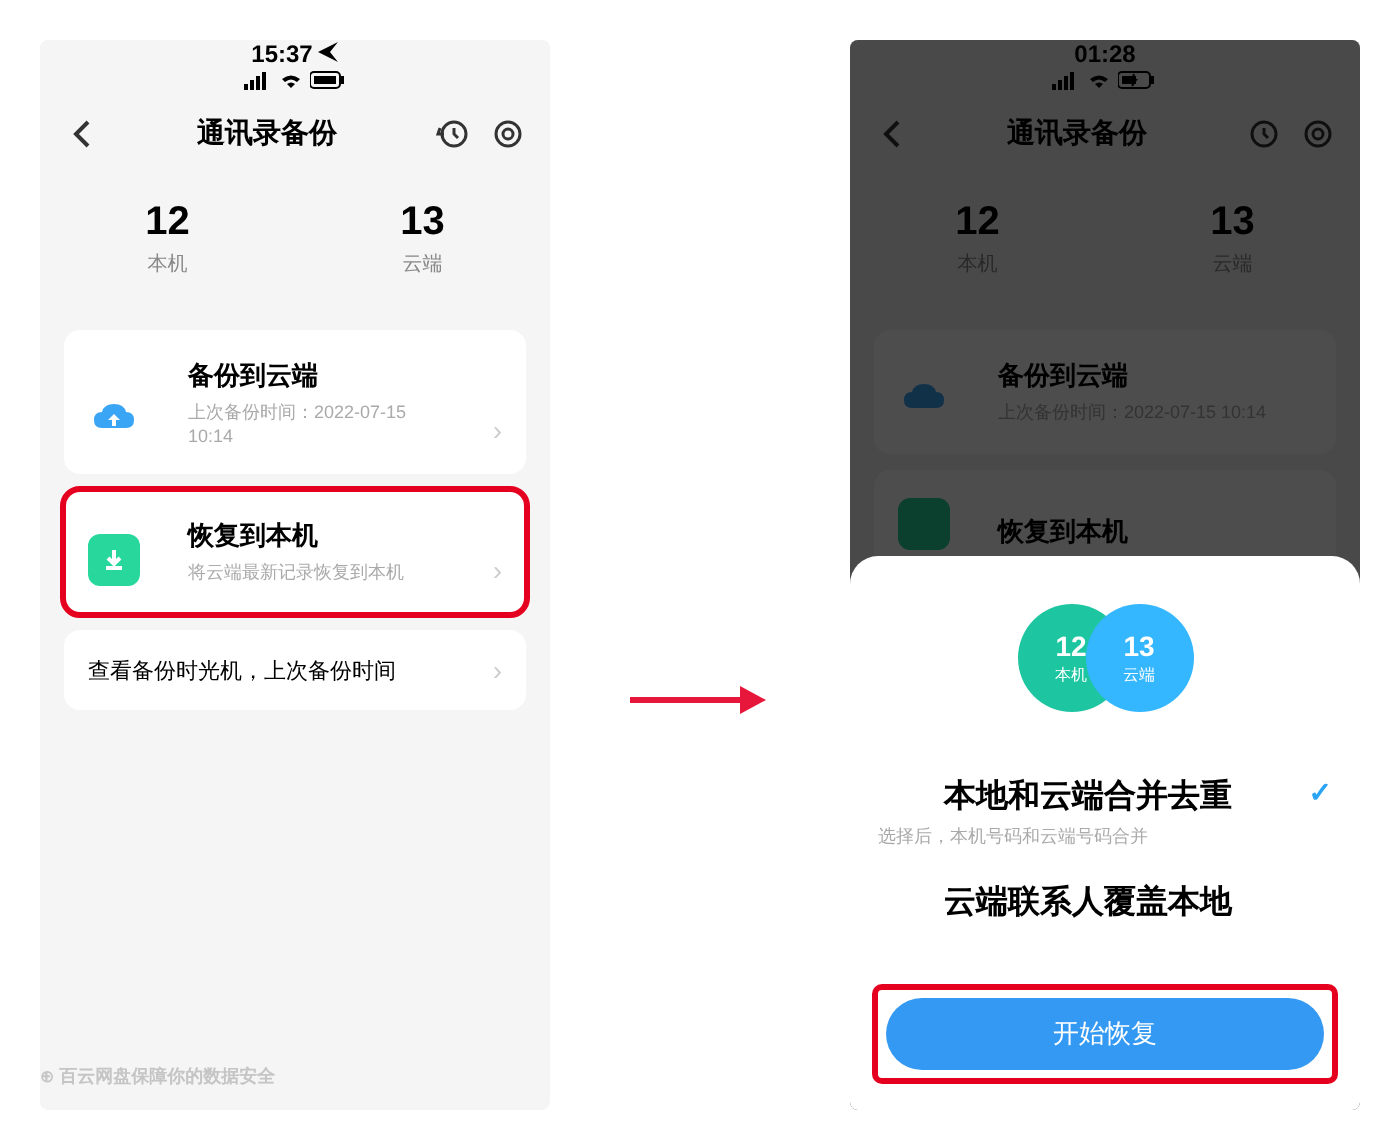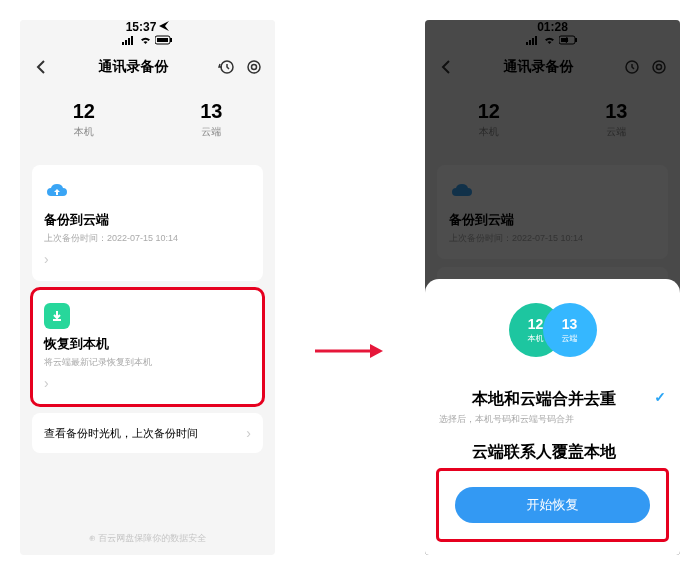--- a/index.html
+++ b/index.html
@@ -71,25 +71,24 @@
       text-align: center;
     }
     .stat-num { font-size: 20px; font-weight: 600; }
     .stat-label { font-size: 10px; color: #888; margin-top: 2px; }
     .card {
       background: #fff;
       margin: 8px 12px;
       border-radius: 8px;
       padding: 14px 12px;
       display: flex;
-      align-items: flex-start;
-      gap: 6px;
-      position: relative;
-      z-index: 2;
-      flex-direction: column;
+      align-items: flex-end;
+      gap: 24px;
+      position: relative;
+      z-index: 2;
     }
     .card-icon {
       width: 26px; height: 26px;
       display: flex; align-items: center; justify-content: center;
       border-radius: 6px;
       flex-shrink: 0;
     }
     .card-text { flex: 1; }
     .card-title { font-size: 13px; font-weight: 600; }
     .card-sub { font-size: 9px; color: #aaa; margin-top: 3px; }
@@ -107,24 +106,24 @@
       align-items: center;
       justify-content: space-between;
       position: relative;
       z-index: 2;
     }
     .small-card-text { font-size: 11px; }
     .footer-note {
       position: absolute;
       bottom: 10px;
       left: 0; right: 0;
-      text-align: center;
       font-size: 9px;
       color: #c5c5c5;
       z-index: 2;
+      font-weight: bold;
     }
     
     .sheet {
       position: absolute;
       left: 0; right: 0; bottom: 0;
       background: #fff;
       border-radius: 14px 14px 0 0;
       padding: 14px 14px 16px;
       z-index: 10;
     }
@@ -169,23 +168,23 @@
     .option-title { font-size: 16px; font-weight: 700; margin-left: 33px; }
     .option-sub { font-size: 9px; color: #aaa; margin-top: 3px; }
     .option-check {
       position: absolute;
       right: 0; top: 8px;
       color: #2aa5f5;
       font-size: 14px;
       font-weight: bold;
     }
     .start-btn-wrap {
-      margin-top: 0;
+      margin-top: 25px;
       outline: 3px solid #e6001f;
-      padding: 16px;
+      padding: 4px;
       border-radius: 2px;
     }
     .start-btn {
       width: 100%;
       height: 36px;
       background: #3399f3;
       color: #fff;
       border: none;
       border-radius: 18px;
       font-size: 13px;

